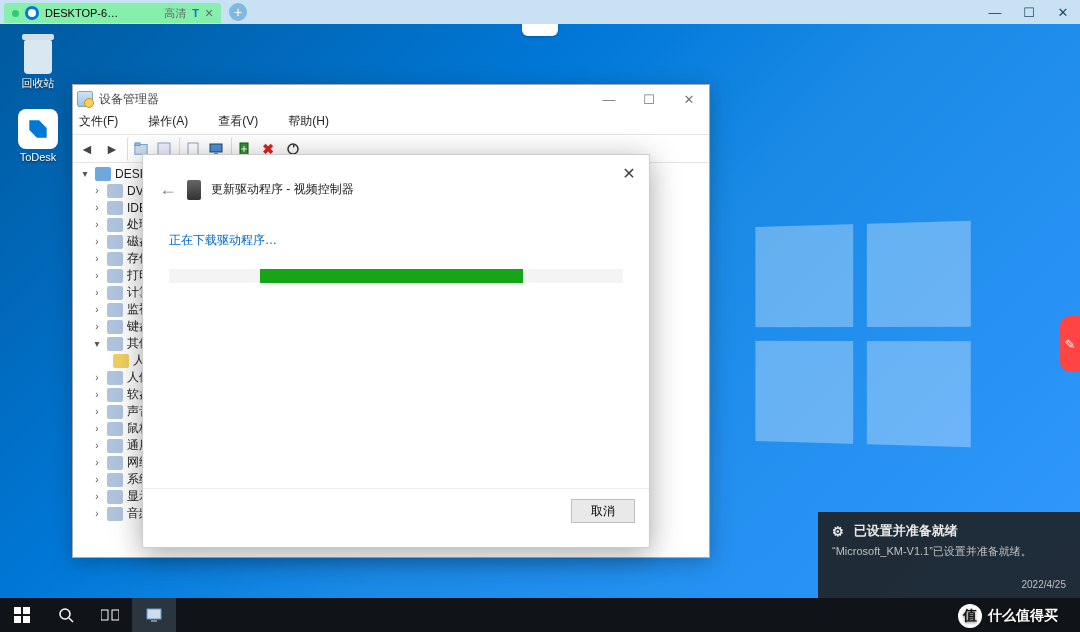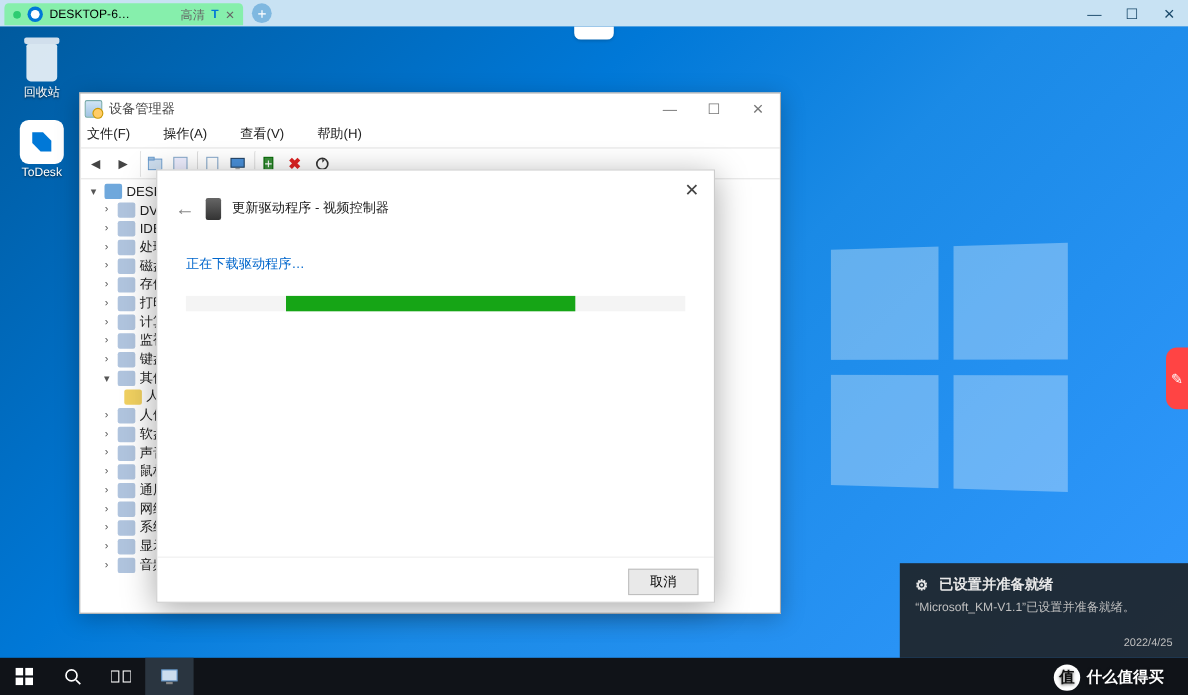--- a/index.html
+++ b/index.html
@@ -53,21 +53,21 @@
 
 .driver-dlg { position: absolute; left: 142px; top: 130px; width: 508px; height: 394px; background: #fff; border: 1px solid #ccc; box-shadow: 0 6px 28px rgba(0,0,0,.35); display: flex; flex-direction: column; }
 .dlg-close { position: absolute; top: 6px; right: 8px; font-size: 16px; color: #444; width: 24px; height: 24px; display:flex; align-items:center; justify-content:center; }
 .dlg-header { display: flex; align-items: center; gap: 10px; padding: 24px 16px 6px 16px; font-size: 12px; color: #222; }
 .dlg-back { font-size: 18px; color: #888; }
 .dlg-devicon { width: 14px; height: 20px; background: linear-gradient(#666,#333); border-radius:2px; }
 .dlg-status { padding: 26px 26px 12px 26px; font-size: 12px; color: #0066cc; }
 .dlg-prog-wrap { padding: 0 26px; }
 .dlg-prog { height: 14px; background: #f4f4f4; border: none; margin-top: 8px; }
 .dlg-prog-fill { height: 100%; background: #16a516; width: 58%; margin-left: 20%; }
-.dlg-footer { margin-top: auto; padding: 10px 14px 6px; border-top: 1px solid #eee; display: flex; justify-content: flex-end; }
+.dlg-footer { margin-top: auto; padding: 10px 14px 24px; border-top: 1px solid #eee; display: flex; justify-content: flex-end; }
 .dlg-btn { min-width: 64px; height: 24px; background: #e9e9e9; border: 1px solid #bfbfbf; font-size: 12px; display:flex; align-items:center; justify-content:center; }
 
 
 .toast { position: absolute; right: 0; bottom: 34px; width: 262px; background: rgba(30,30,30,.88); color: #e8e8e8; padding: 10px 14px 8px; font-size: 12px; }
 .toast .t-head { display: flex; align-items: center; gap: 10px; font-weight: bold; font-size: 13px; }
 .toast .t-head .gear { font-size: 13px; }
 .toast .t-body { color: #bfbfbf; margin-top: 4px; font-size: 11px; }
 .toast .t-date { text-align: right; color: #bfbfbf; font-size: 10px; margin-top: 20px; }
 
 

